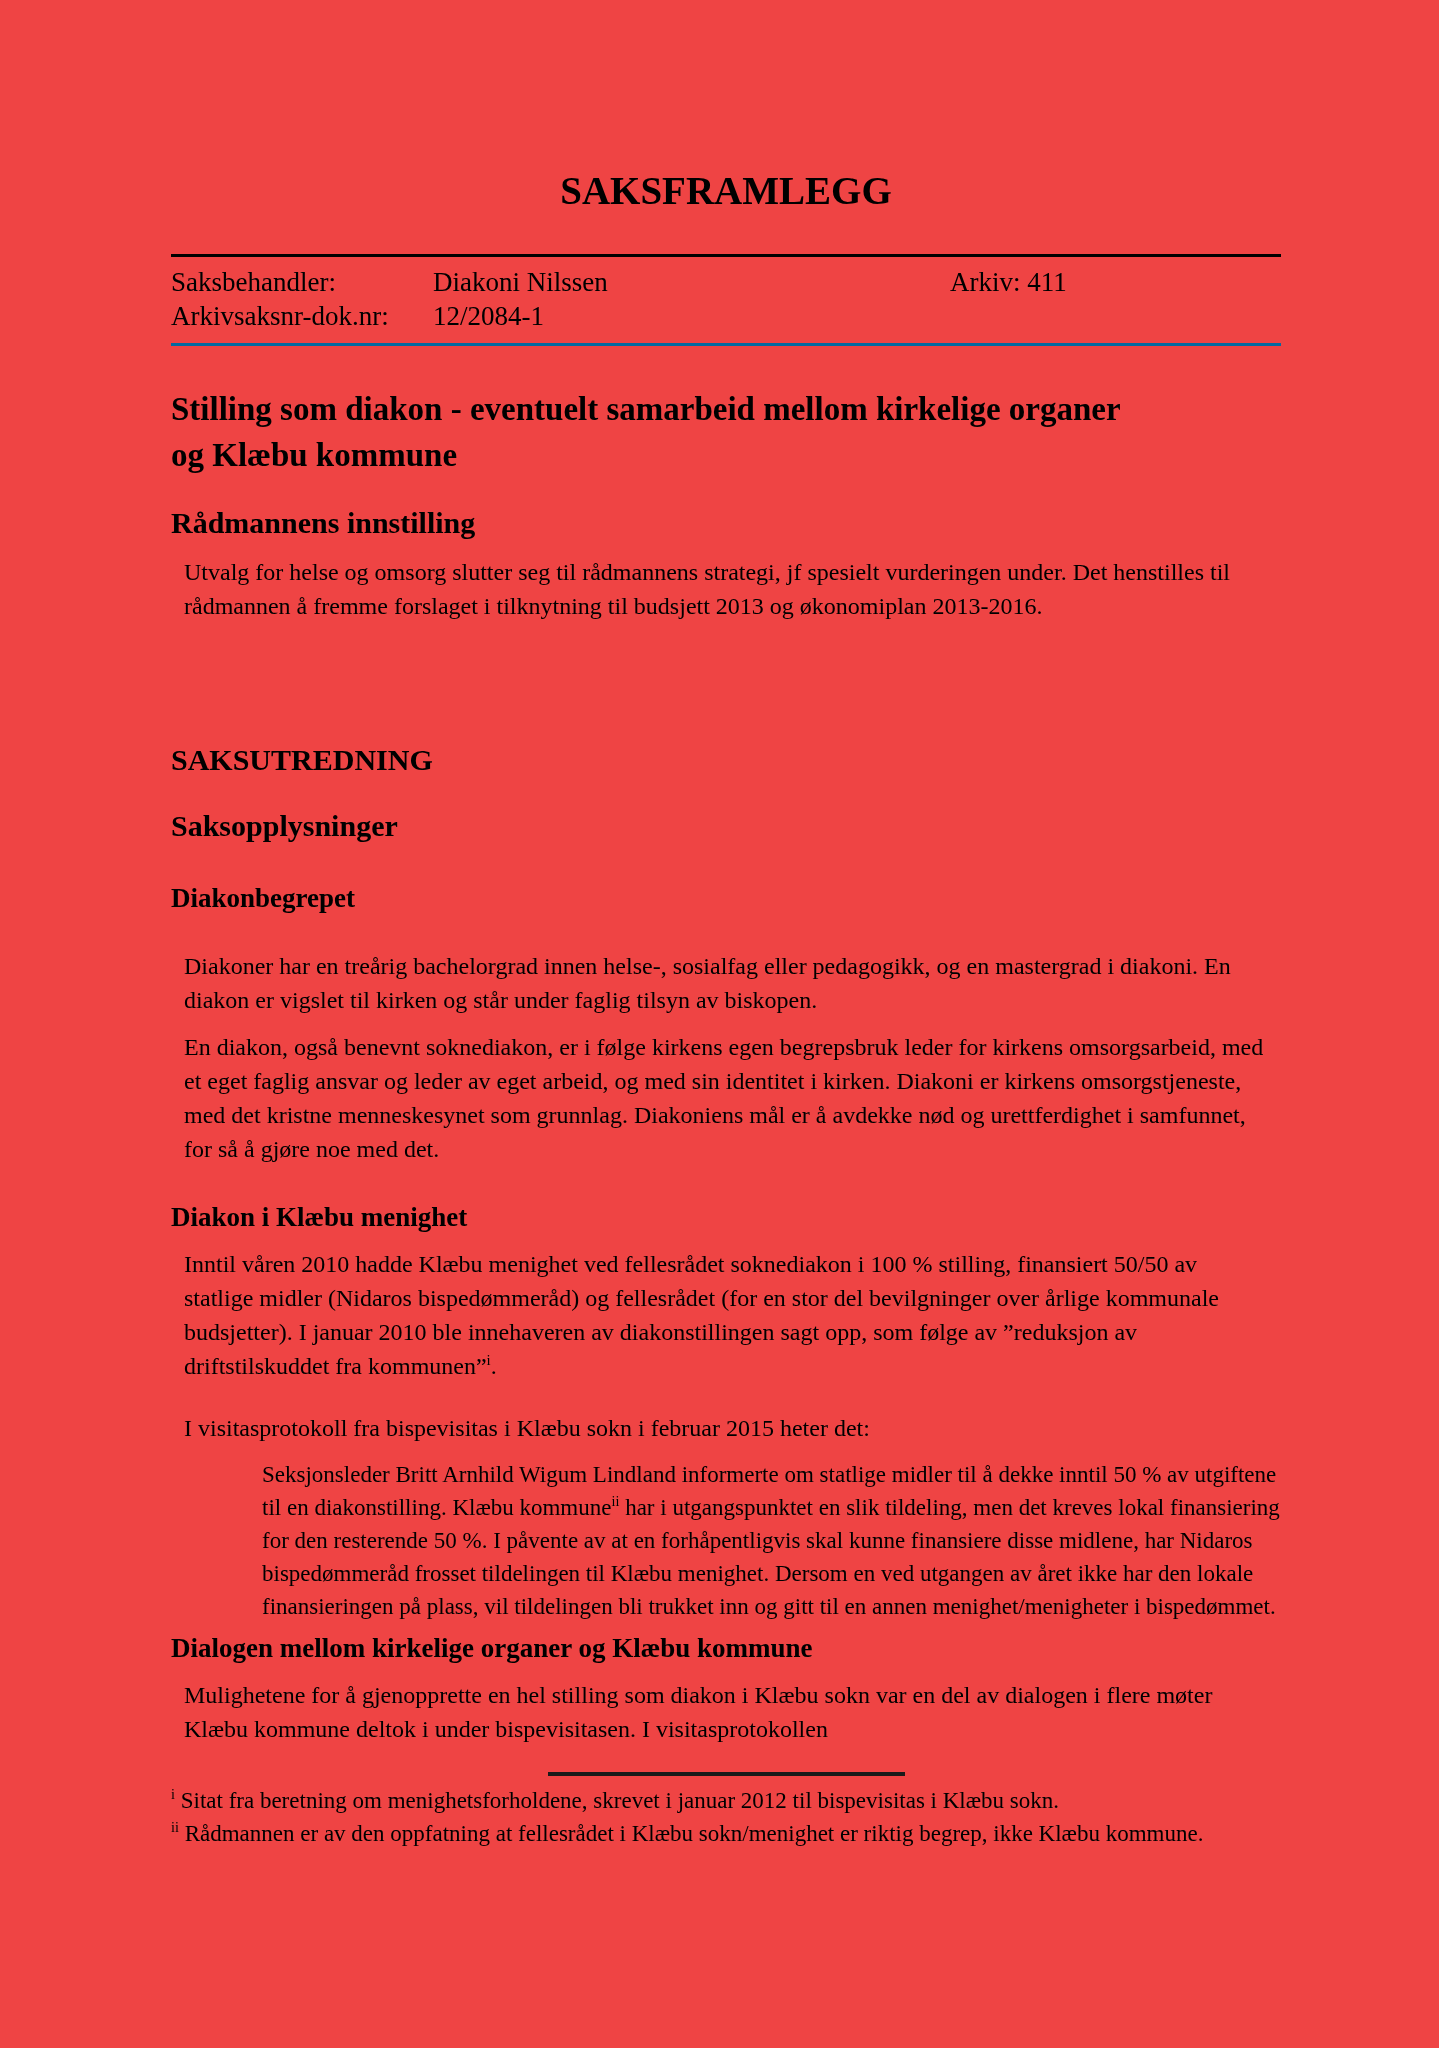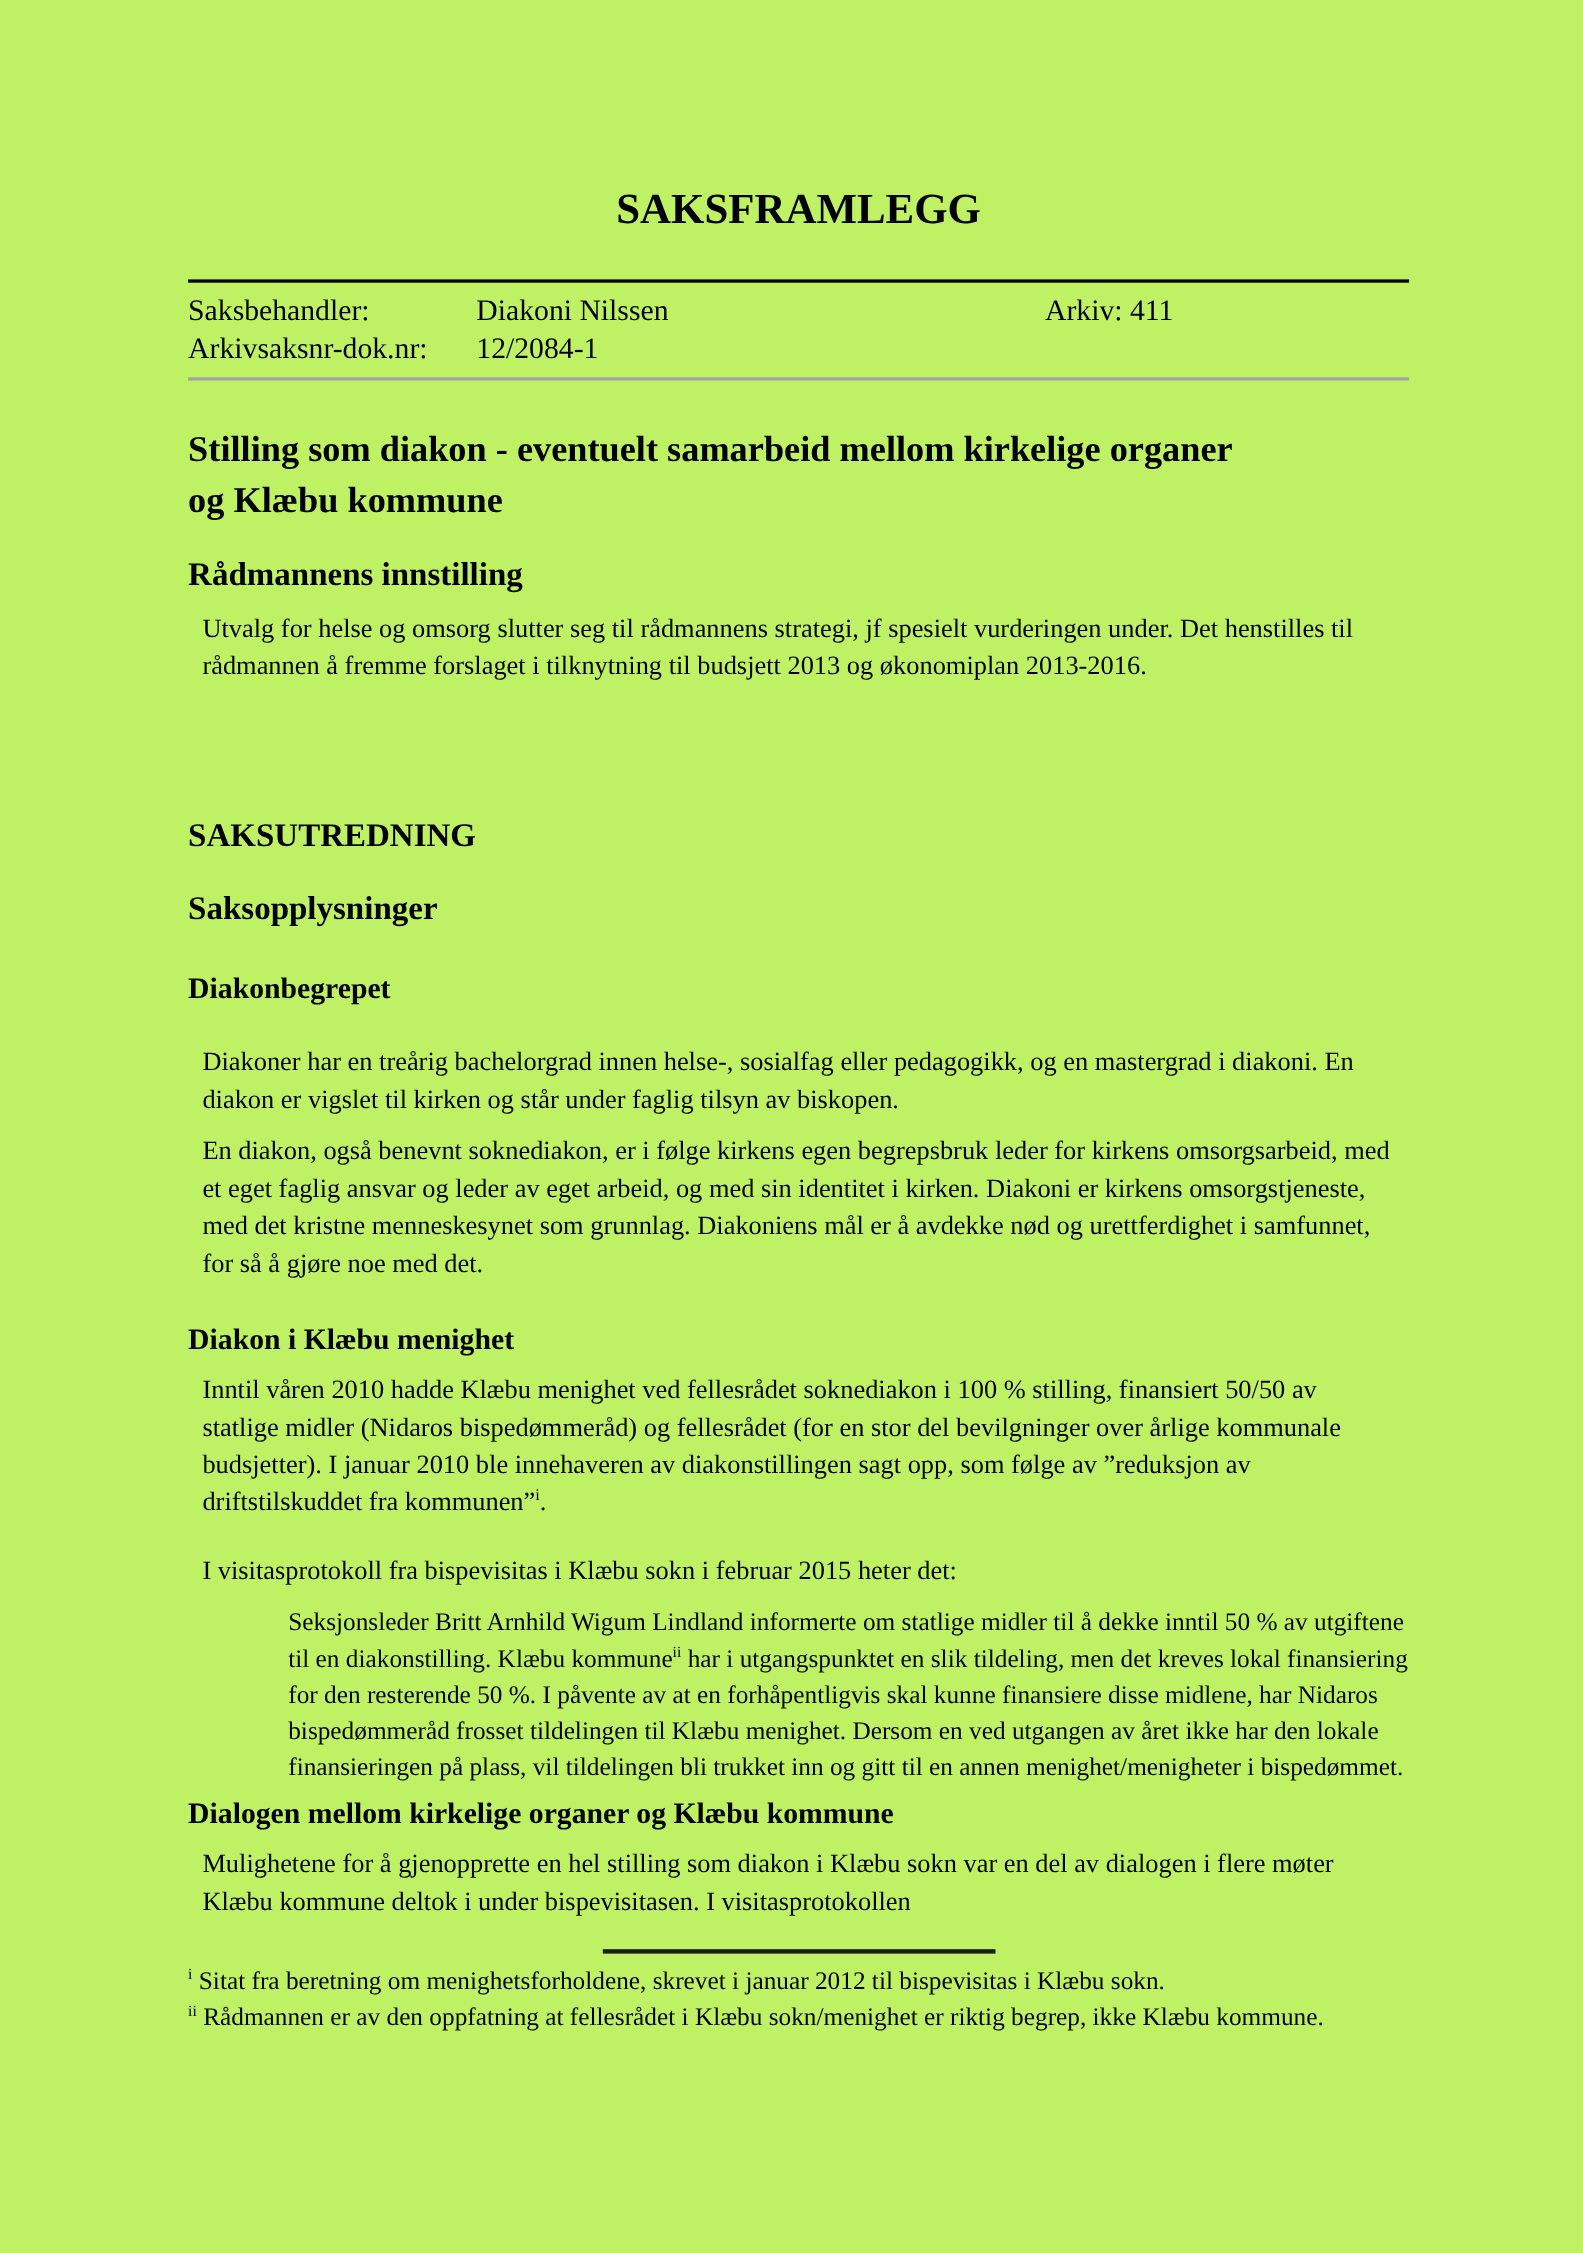--- a/index.html
+++ b/index.html
@@ -6,39 +6,39 @@
   html, body {
     margin: 0;
     padding: 0;
     background: #ffffff;
   }
   .page {
     position: relative;
     width: 1439px;
     height: 2048px;
     margin: 0 auto;
-    background: #bef264;
+    background: #ef4444;
     color: #000000;
     font-family: "Liberation Serif", "DejaVu Serif", serif;
     box-sizing: border-box;
     padding: 0 158px 0 171px;
     overflow: hidden;
   }
   .doc-title {
     margin: 0;
     padding-top: 168px;
     text-align: center;
     font-size: 39px;
     line-height: 45px;
     font-weight: 700;
   }
   .header-table {
     margin-top: 41px;
     border-top: 3px solid #000;
-    border-bottom: 3px solid #a3a3a3;
+    border-bottom: 3px solid #0369a1;
     padding: 8px 0 10px 0;
     font-size: 27px;
     line-height: 34px;
   }
   .header-row {
     display: grid;
     grid-template-columns: 262px 517px 1fr;
   }
   .main-heading {
     margin: 40px 0 11px 0;

